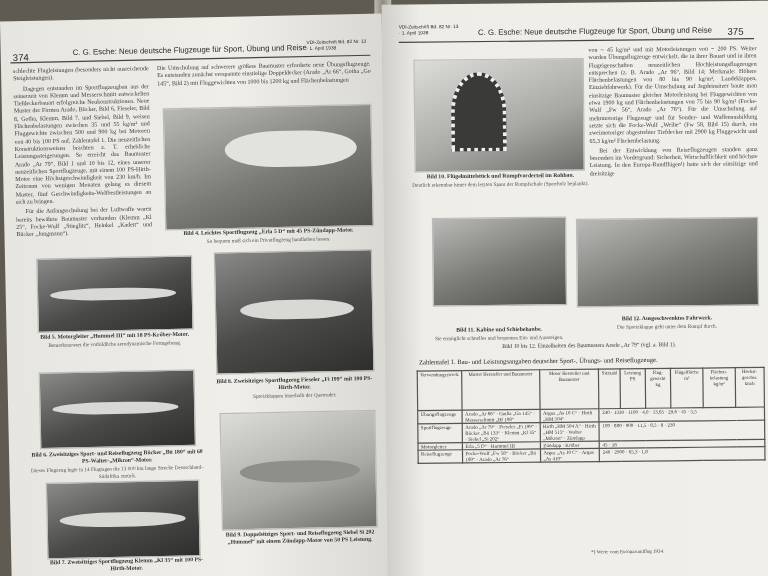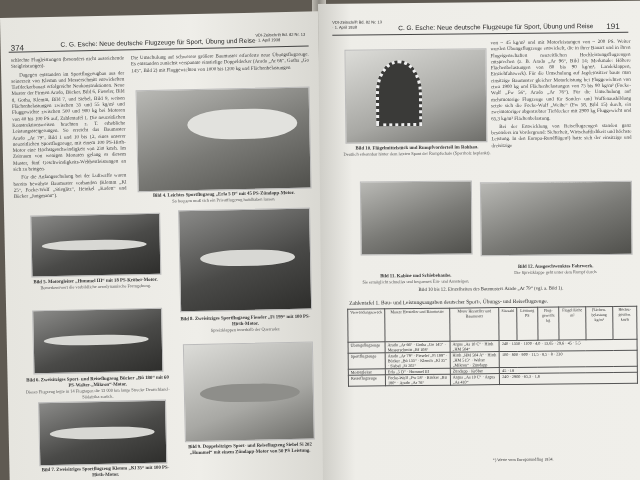--- a/index.html
+++ b/index.html
@@ -89,21 +89,21 @@
     <div class="plane" style="left:10px;top:25px;width:105px;height:12px;"></div>
   </div>
   <div class="cap" style="left:26px;top:450px;width:140px;">
     <b>Bild 7. Zweisitziges Sportflugzeug Klemm „Kl 35“ mit 100 PS-Hirth-Motor.</b>
   </div>
 </div>
 
 <div class="page page-right">
   <span class="hdr" style="left:14px;top:16px;font-size:4px;width:50px;white-space:normal;line-height:5px;">VDI-Zeitschrift Bd. 82 Nr. 13 · 1. April 1938</span>
   <span class="hdr" style="left:80px;top:21px;">C. G. Esche: Neue deutsche Flugzeuge für Sport, Übung und Reise</span>
-  <span class="hdr pnum" style="left:288px;top:21px;">191</span>
+  <span class="hdr pnum" style="left:288px;top:21px;">375</span>
   <div class="hrule" style="left:14px;top:31px;width:296px;"></div>
 
   <div class="photo light" style="left:26px;top:46px;width:140px;height:92px;">
     <div style="position:absolute;left:30px;top:10px;width:40px;height:60px;border-radius:50% 50% 0 0;background:#3a3a38;border:3px dotted #eee;"></div>
   </div>
   <div class="cap" style="left:20px;top:142px;width:155px;">
     <b>Bild 10. Flügelmittelstück und Rumpfvorderteil im Rohbau.</b>
     <span class="sub">Deutlich erkennbar hinter dem letzten Spant der Rumpfschale (Sperrholz beplankt).</span>
   </div>
 

